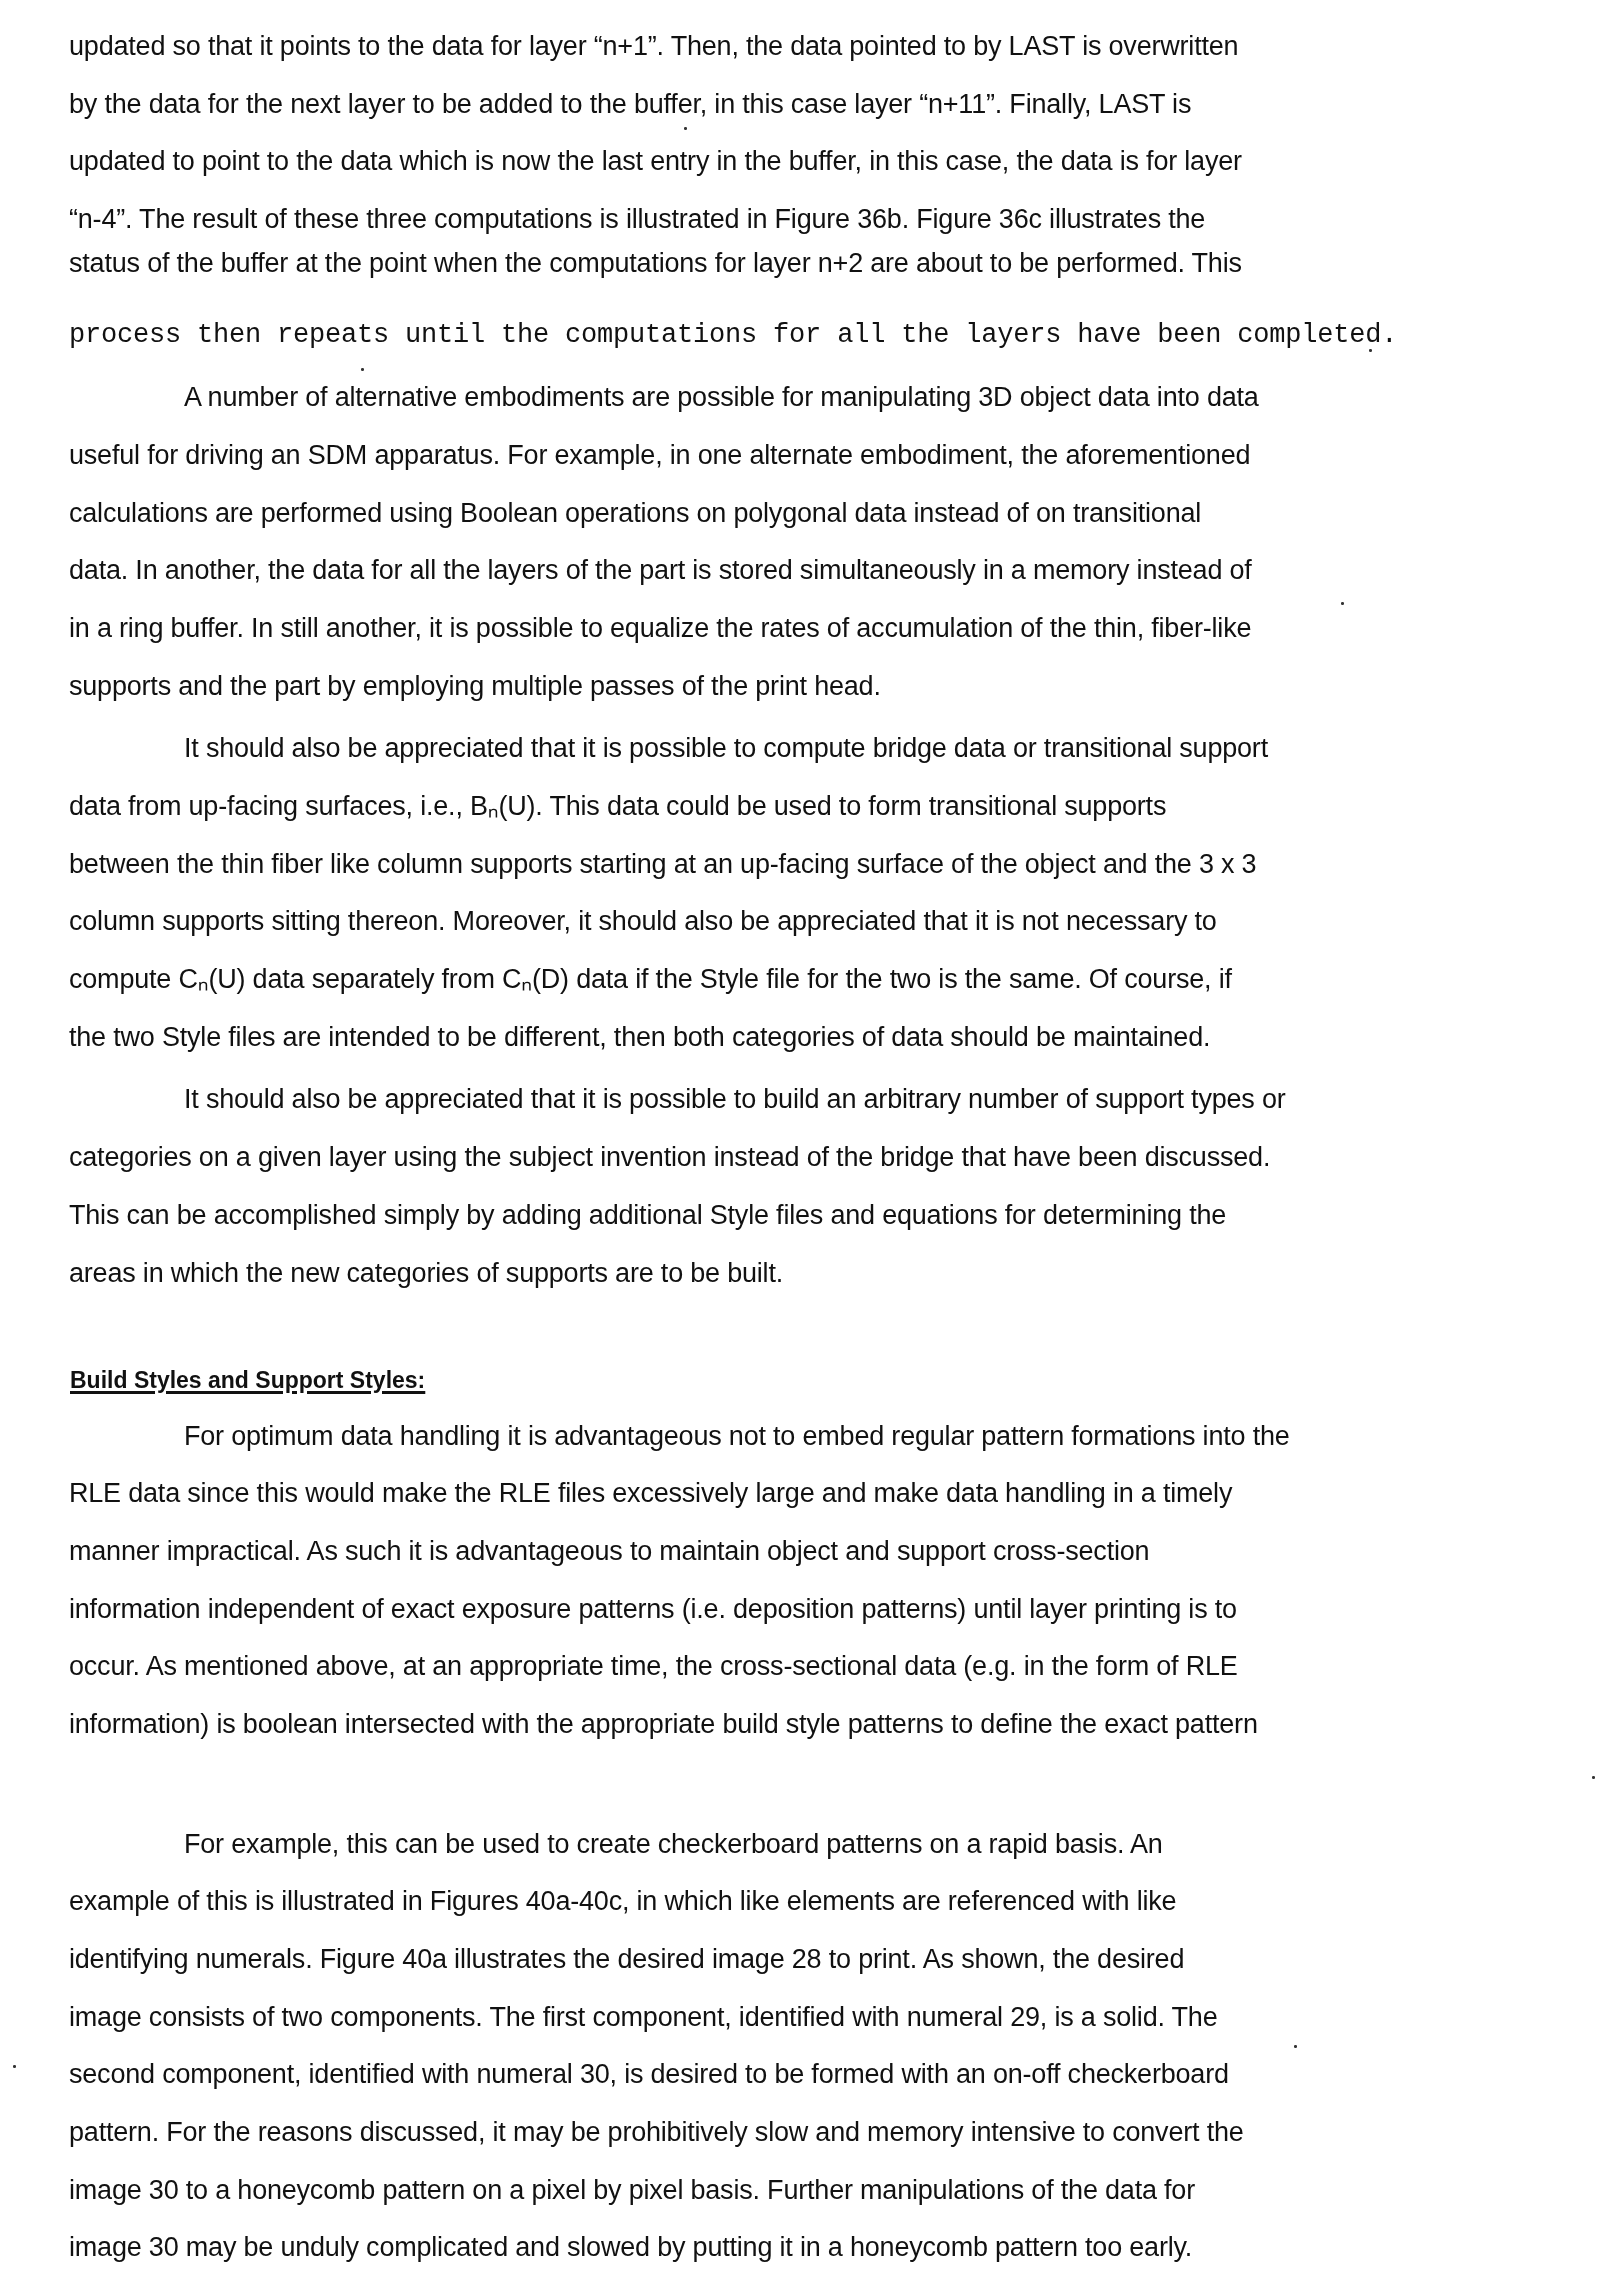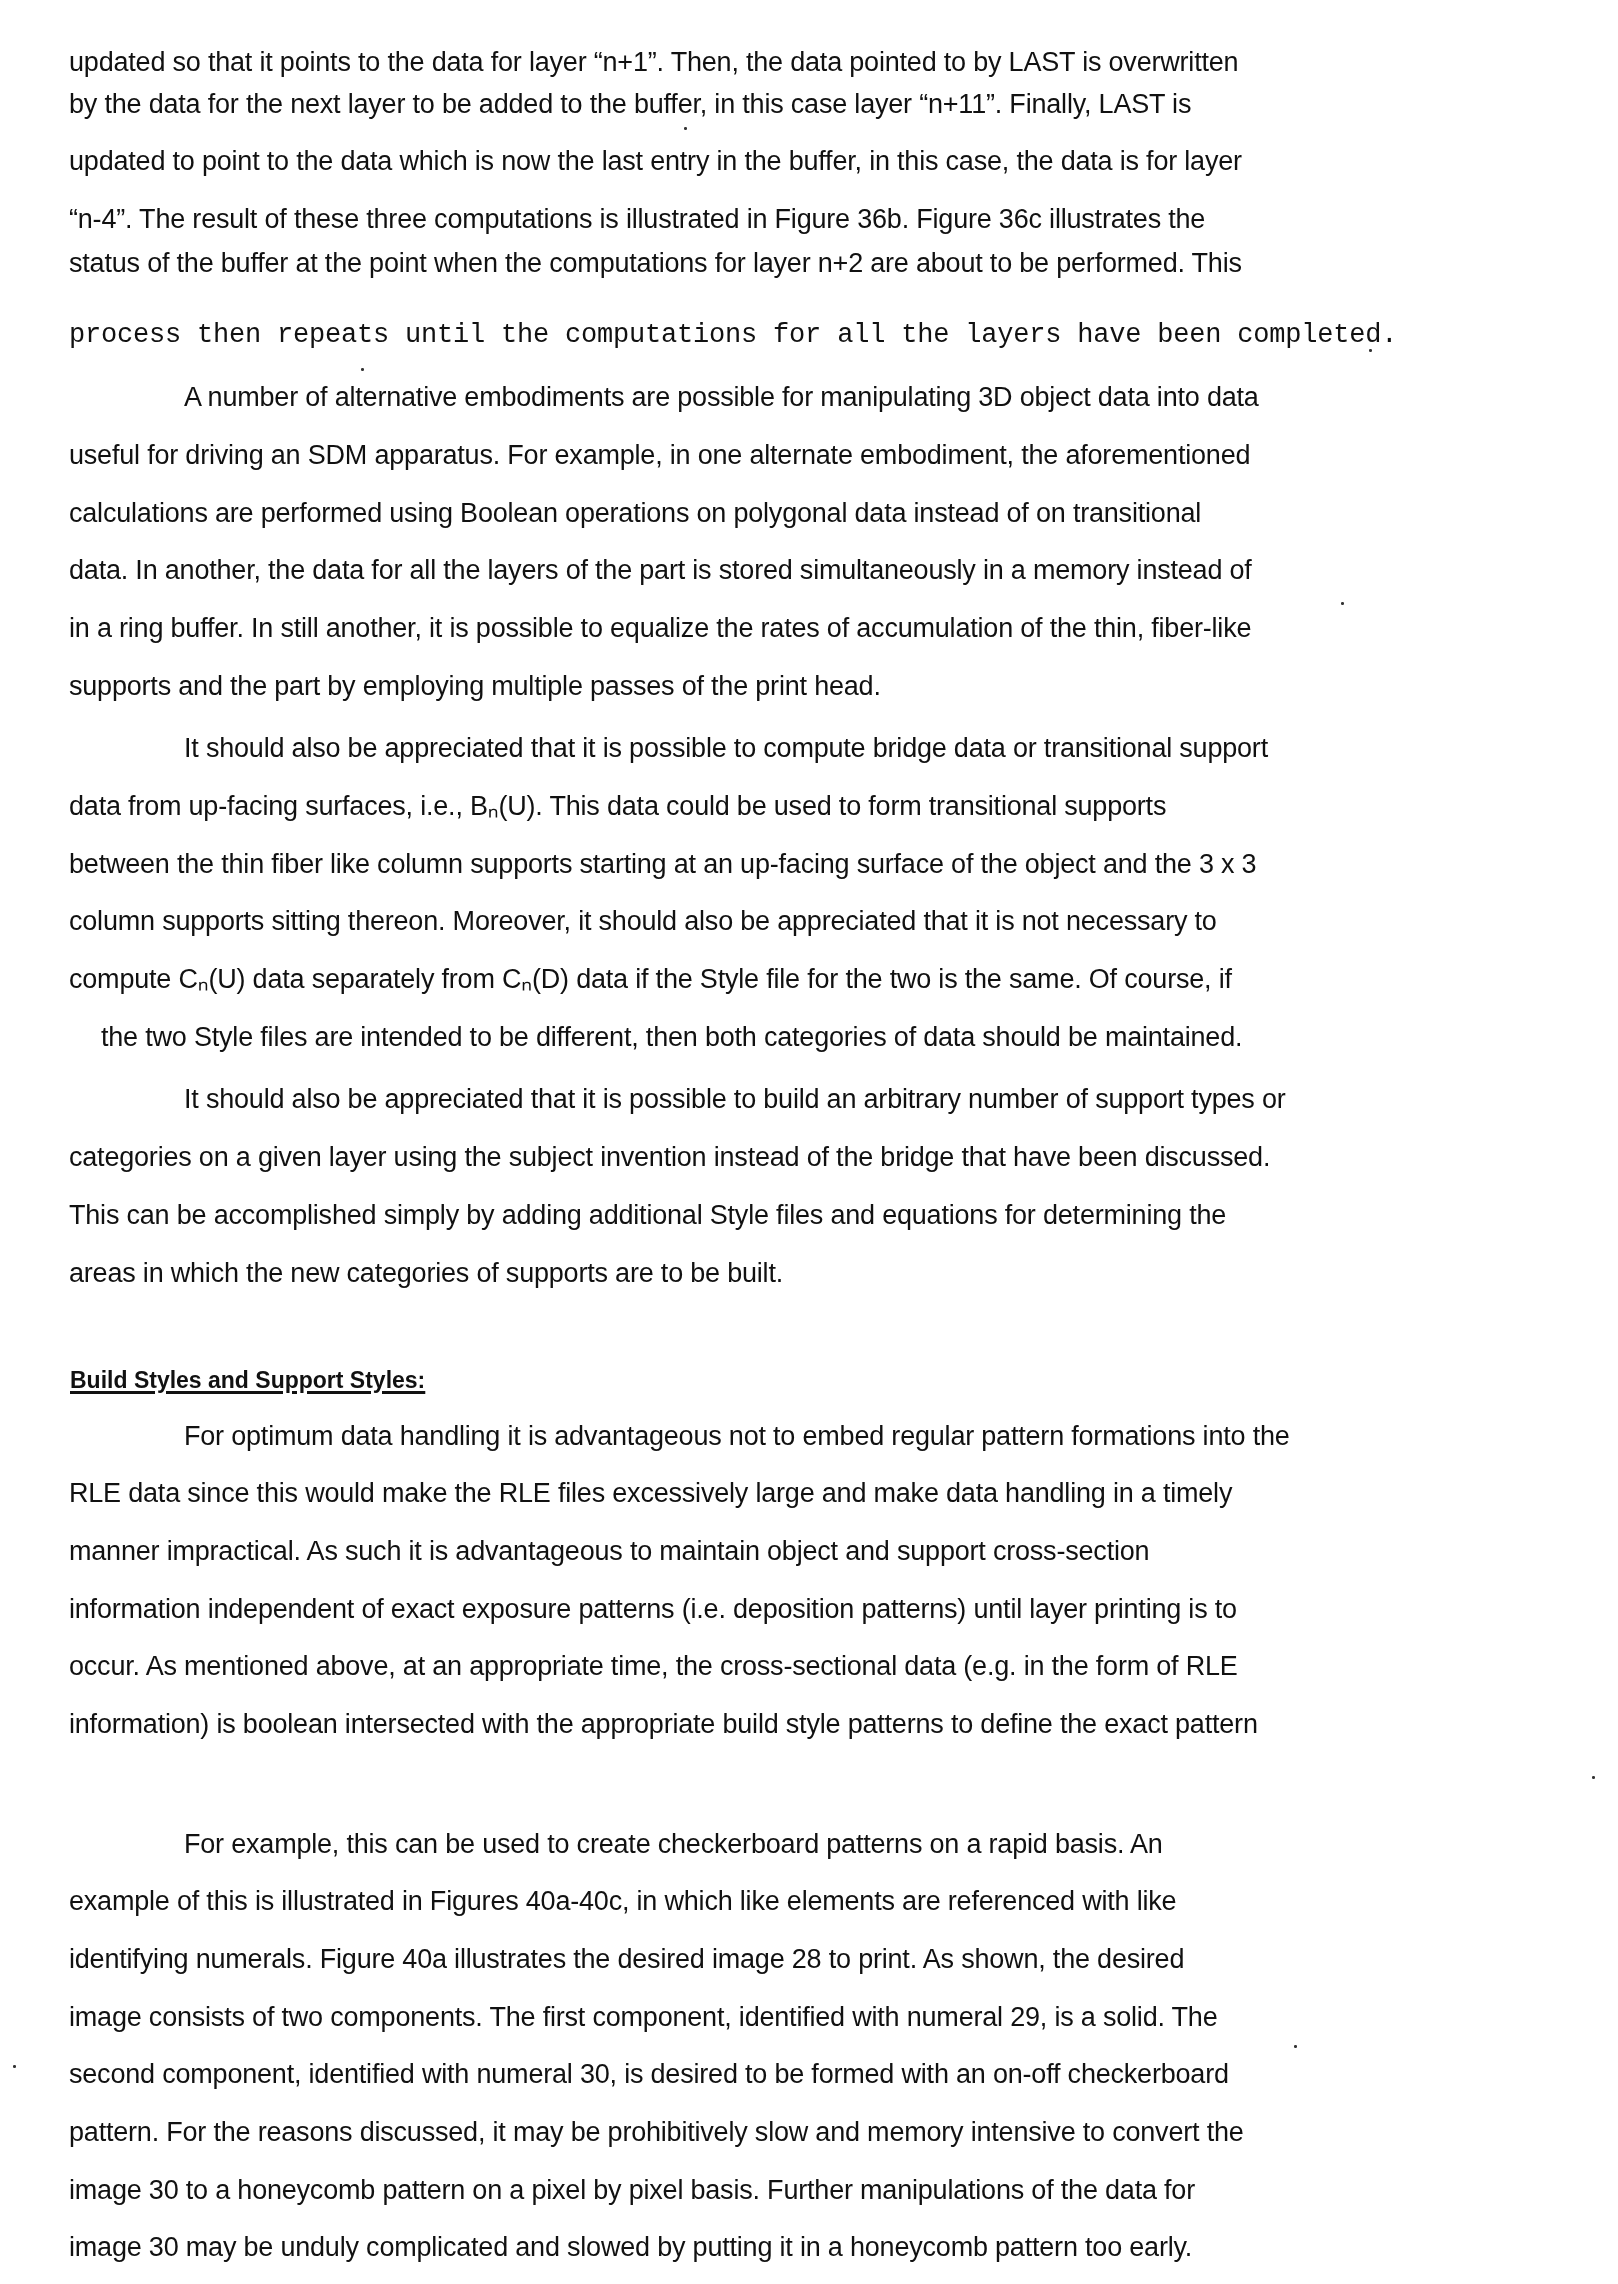--- a/index.html
+++ b/index.html
@@ -47,40 +47,40 @@
       width: 2.5px; height: 2.5px;
       background: #333;
       border-radius: 50%;
     }
   </style>
 </head>
 <body>
 
 <div class="page">
 
-  <div class="line" style="top:46px;text-align:right;">updated so that it points to the data for layer “n+1”.  Then, the data pointed to by LAST is overwritten</div>
+  <div class="line" style="top:30px;text-align:right;">updated so that it points to the data for layer “n+1”.  Then, the data pointed to by LAST is overwritten</div>
   <div class="line" style="top:88px;">by the data for the next layer to be added to the buffer, in this case layer “n+11”.  Finally, LAST is</div>
   <div class="line" style="top:145px;">updated to point to the data which is now the last entry in the buffer, in this case, the data is for layer</div>
   <div class="line" style="top:203px;">“n-4”.  The result of these three computations is illustrated in Figure 36b.  Figure 36c illustrates the</div>
   <div class="line" style="top:247px;">status of the buffer at the point when the computations for layer n+2 are about to be performed.  This</div>
   <div class="line" style="top:319px;font-family:Liberation Mono, monospace;">process then repeats until the computations for all the layers have been completed.</div>
 
   <div class="line indent" style="top:381px;">A number of alternative embodiments are possible for manipulating 3D object data into data</div>
   <div class="line" style="top:439px;">useful for driving an SDM apparatus.  For example, in one alternate embodiment, the aforementioned</div>
   <div class="line" style="top:497px;">calculations are performed using Boolean operations on polygonal data instead of  on  transitional</div>
   <div class="line" style="top:554px;">data.  In another, the data for all the layers of the part is stored simultaneously in a memory instead of</div>
   <div class="line" style="top:612px;">in a ring buffer.  In still another, it is possible to equalize the rates of accumulation of the thin, fiber-like</div>
   <div class="line" style="top:670px;">supports and the part by employing multiple passes of the print head.</div>
 
   <div class="line indent" style="top:732px;">It should also be appreciated that it is possible to compute bridge data or transitional support</div>
   <div class="line" style="top:790px;">data from up-facing surfaces, i.e., Bₙ(U).  This data could be used to form transitional supports</div>
   <div class="line" style="top:848px;">between the thin fiber like column supports starting at an up-facing surface of the object and the 3 x 3</div>
   <div class="line" style="top:905px;">column supports sitting thereon.  Moreover, it should also be appreciated that it is not necessary to</div>
   <div class="line" style="top:963px;">compute Cₙ(U) data separately from Cₙ(D) data if the Style file for the two is the same.  Of course, if</div>
-  <div class="line" style="top:1021px;margin-left:32px;">the two Style files are intended to be different, then both categories of data should be maintained.</div>
+  <div class="line" style="top:1021px;">the two Style files are intended to be different, then both categories of data should be maintained.</div>
 
   <div class="line indent" style="top:1083px;">It should also be appreciated that it is possible to build an arbitrary number of support types or</div>
   <div class="line" style="top:1141px;">categories on a given layer using the subject invention instead of the bridge that have been discussed.</div>
   <div class="line" style="top:1199px;">This can be accomplished simply by adding additional Style files and equations for determining the</div>
   <div class="line" style="top:1257px;">areas in which the new categories of supports are to be built.</div>
 
   <div class="heading" style="top:1364px;">Build Styles and Support Styles:</div>
 
   <div class="line indent" style="top:1420px;">For optimum data handling it is advantageous not to embed regular pattern formations into the</div>
   <div class="line" style="top:1477px;">RLE data since this would make the RLE files excessively large and make data handling in a timely</div>

